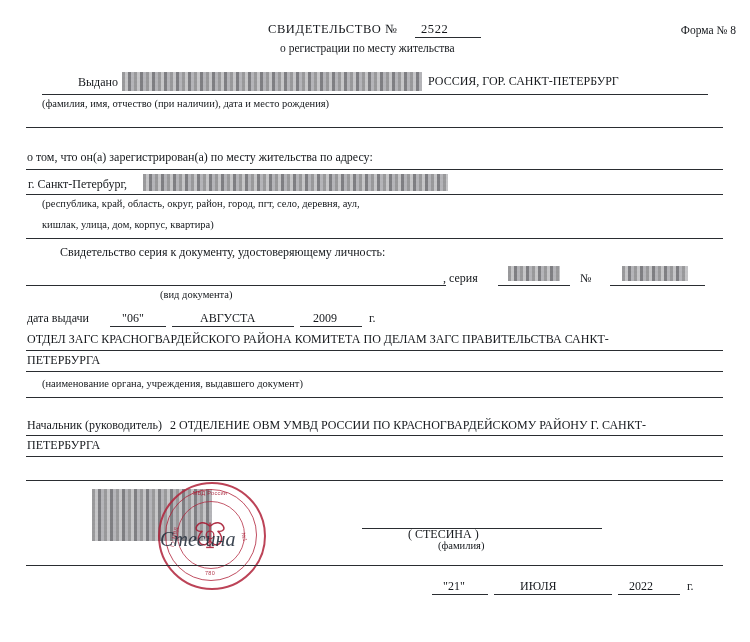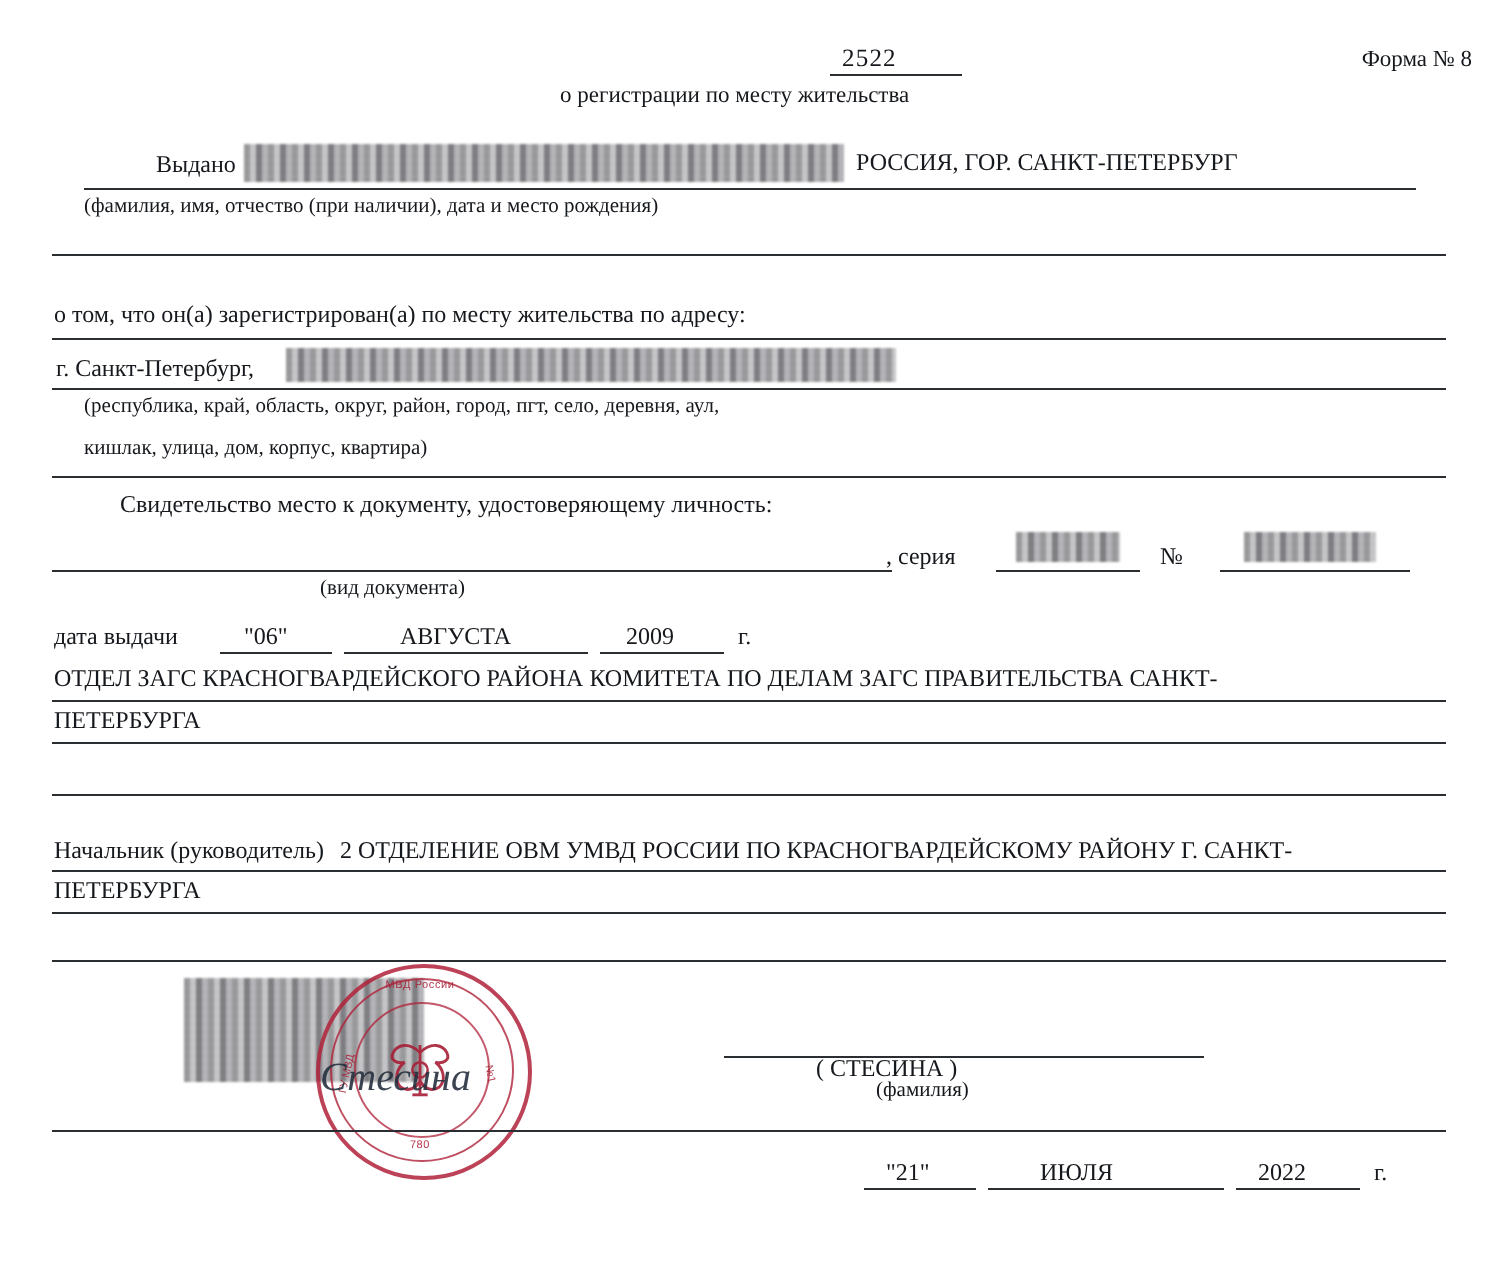--- a/index.html
+++ b/index.html
@@ -132,20 +132,21 @@
     opacity: 0.9;
   }
 </style>
 </head>
 <body>
 
 <div id="page">
 
   <div class="abs t-form" style="right:14px; top:24px;text-align:center;">Форма № 8</div>
 
+  <div class="abs t-title nowrap" style="left:268px; top:22px;">СВИДЕТЕЛЬСТВО №</div>
   <div class="abs t-title nowrap" style="left:421px; top:22px;">2522</div>
   <div class="rule" style="left:415px; top:37px; width:66px;"></div>
 
   <div class="abs t-sub nowrap" style="left:280px; top:42px;">о регистрации по месту жительства</div>
 
   <div class="abs t-body" style="left:78px; top:75px;">Выдано</div>
   <div class="redact" style="left:122px; top:72px; width:300px; height:19px;"></div>
   <div class="abs t-caps nowrap" style="left:428px; top:74px;">РОССИЯ, ГОР. САНКТ-ПЕТЕРБУРГ</div>
   <div class="rule" style="left:42px; top:94px; width:666px;"></div>
   <div class="abs t-caption ctr" style="left:42px; top:98px; width:666px;">(фамилия, имя, отчество (при наличии), дата и место рождения)</div>
@@ -156,21 +157,21 @@
   <div class="rule" style="left:26px; top:169px; width:697px;"></div>
 
   <div class="abs t-body" style="left:28px; top:177px;">г. Санкт-Петербург,</div>
   <div class="redact" style="left:143px; top:174px; width:305px; height:17px;"></div>
   <div class="rule" style="left:26px; top:194px; width:697px;"></div>
   <div class="abs t-caption ctr" style="left:42px; top:198px; width:650px;">(республика, край, область, округ, район, город, пгт, село, деревня, аул,</div>
   <div class="abs t-caption ctr" style="left:42px; top:219px; width:650px;">кишлак, улица, дом, корпус, квартира)</div>
 
   <div class="rule" style="left:26px; top:238px; width:697px;"></div>
 
-  <div class="abs t-body" style="left:60px; top:245px;">Свидетельство место к документу, удостоверяющему личность:</div>
+  <div class="abs t-body" style="left:60px; top:245px;">Свидетельство серия к документу, удостоверяющему личность:</div>
 
   <div class="abs t-body" style="left:443px; top:271px;">, серия</div>
   <div class="redact" style="left:508px; top:266px; width:52px; height:15px;"></div>
   <div class="abs t-body" style="left:580px; top:271px;">№</div>
   <div class="redact" style="left:622px; top:266px; width:66px; height:15px;"></div>
 
   <div class="rule" style="left:26px; top:285px; width:420px;"></div>
   <div class="rule" style="left:498px; top:285px; width:72px;"></div>
   <div class="rule" style="left:610px; top:285px; width:95px;"></div>
 
@@ -183,20 +184,21 @@
   <div class="rule" style="left:172px; top:326px; width:122px;"></div>
   <div class="abs t-body" style="left:313px; top:311px;">2009</div>
   <div class="rule" style="left:300px; top:326px; width:62px;"></div>
   <div class="abs t-body" style="left:369px; top:311px;">г.</div>
 
   <div class="abs t-caps" style="left:27px; top:332px;">ОТДЕЛ ЗАГС КРАСНОГВАРДЕЙСКОГО РАЙОНА КОМИТЕТА ПО ДЕЛАМ ЗАГС ПРАВИТЕЛЬСТВА САНКТ-</div>
   <div class="rule" style="left:26px; top:350px; width:697px;"></div>
   <div class="abs t-caps" style="left:27px; top:353px;">ПЕТЕРБУРГА</div>
   <div class="rule" style="left:26px; top:371px; width:697px;"></div>
 
+  <div class="abs t-caption ctr" style="left:42px; top:378px; width:650px;">(наименование органа, учреждения, выдавшего документ)</div>
 
   <div class="rule" style="left:26px; top:397px; width:697px;"></div>
 
   <div class="abs t-body" style="left:27px; top:418px;">Начальник (руководитель)</div>
   <div class="abs t-caps" style="left:170px; top:418px;">2 ОТДЕЛЕНИЕ ОВМ УМВД РОССИИ ПО КРАСНОГВАРДЕЙСКОМУ РАЙОНУ Г. САНКТ-</div>
   <div class="rule" style="left:26px; top:435px; width:697px;"></div>
   <div class="abs t-caps" style="left:27px; top:438px;">ПЕТЕРБУРГА</div>
   <div class="rule" style="left:26px; top:456px; width:697px;"></div>
 
   <div class="rule" style="left:26px; top:480px; width:697px;"></div>

